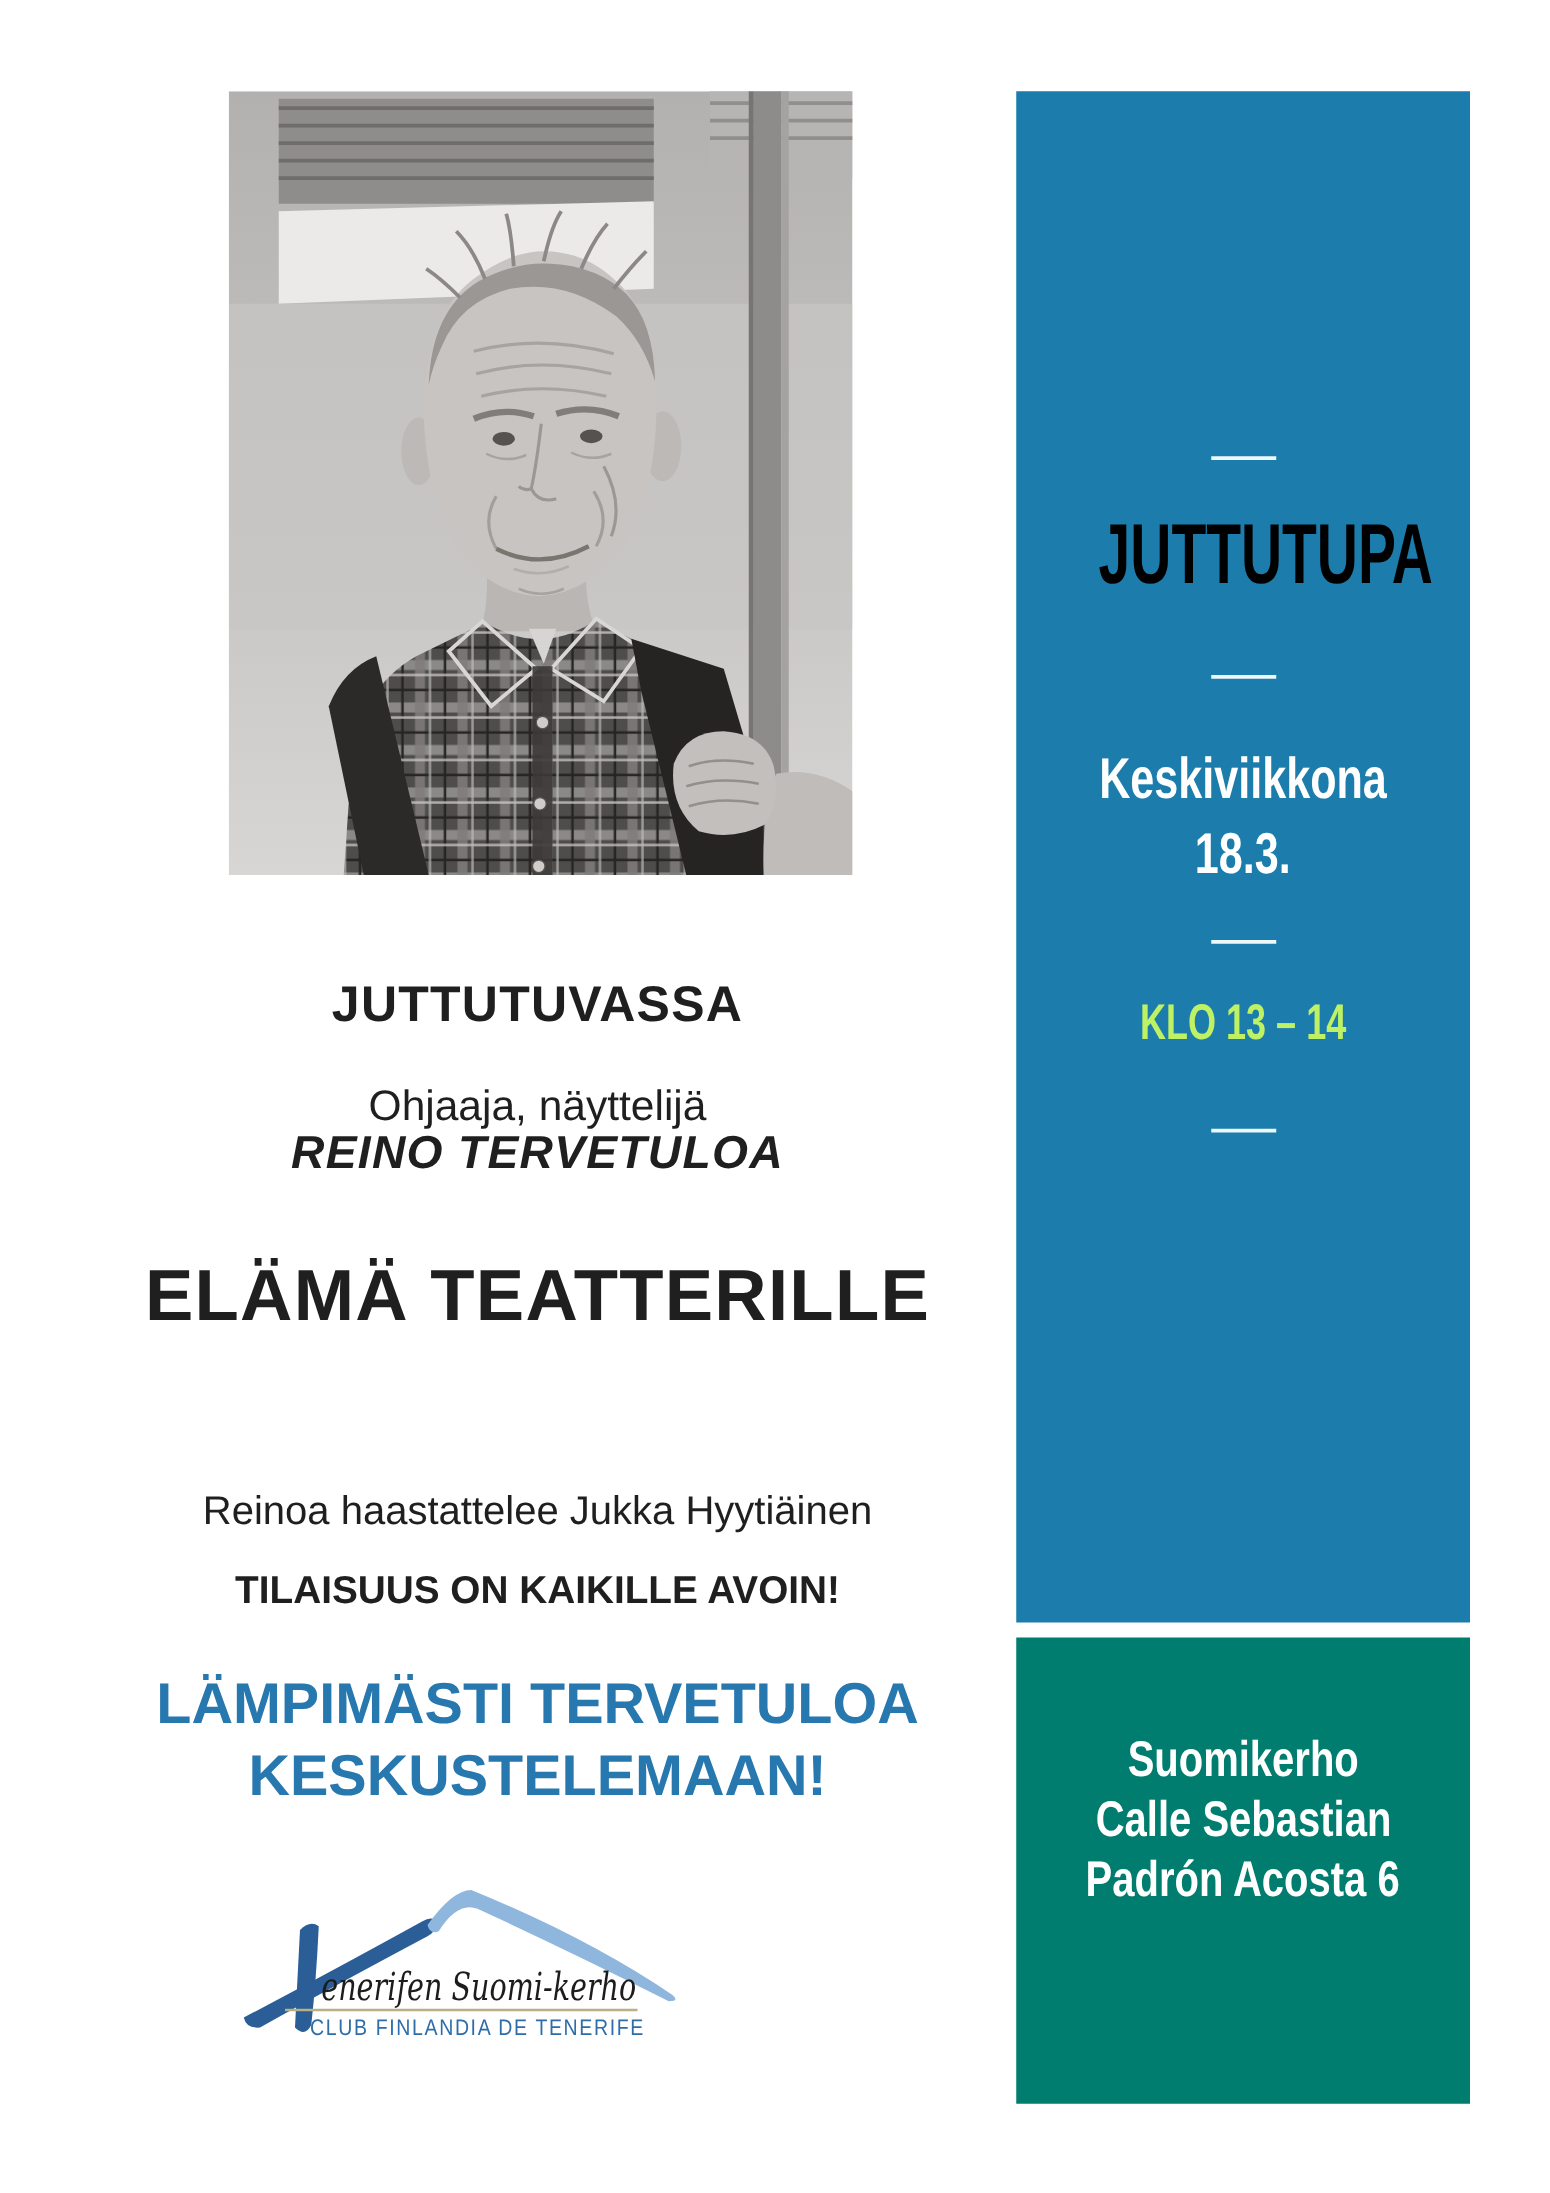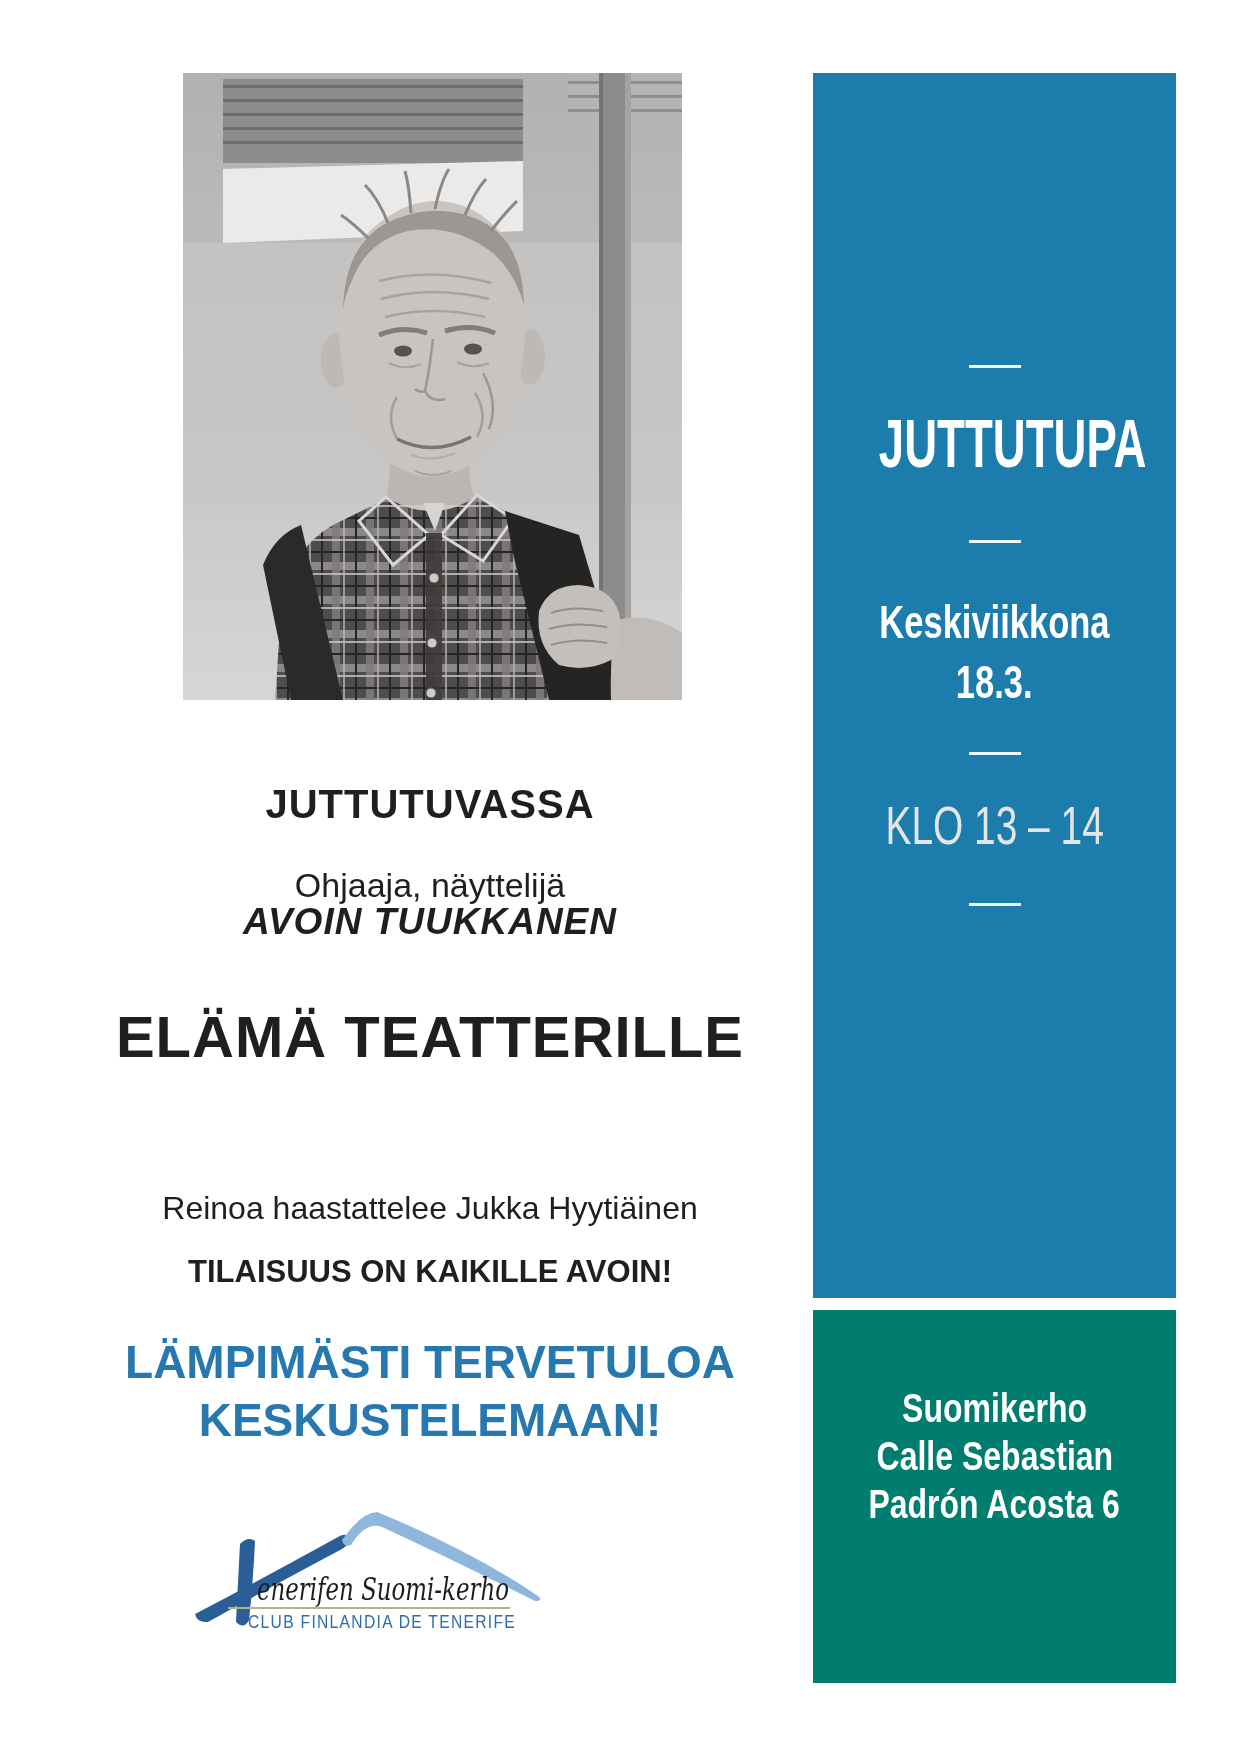--- a/index.html
+++ b/index.html
@@ -19,23 +19,23 @@
   .t-interview{top:1190px;font-size:32px;}
   .t-open{top:1254px;font-size:31px;font-weight:bold;}
   .t-welcome{top:1317px;font-size:46px;line-height:58px;font-weight:bold;color:#2878b0;letter-spacing:0px;margin-top:16px;}
 
   
   .sidebar{position:absolute;left:813px;top:73px;width:363px;height:1225px;background:#1c7dad;}
   .location-panel{position:absolute;left:813px;top:1310px;width:363px;height:373px;background:#007d6e;}
   .panel-item{position:absolute;left:0;width:100%;text-align:center;}
   .divider{position:absolute;left:50%;width:52px;height:3px;margin-left:-26px;background:#ecf8fa;}
   .d1{top:292px}.d2{top:467px}.d3{top:679px}.d4{top:830px}
-  .sb-title{top:336px;font-size:68px;font-weight:bold;color:#ffffff;line-height:1;}
+  .sb-title{top:336px;font-size:68px;font-weight:bold;color:#000000;line-height:1;}
   .sb-date{top:519px;font-size:46px;line-height:60px;font-weight:bold;color:#ffffff;}
-  .sb-time{top:725px;font-size:54px;font-weight:normal;color:#e5e5e5;line-height:1;}
+  .sb-time{top:725px;font-size:40px;font-weight:bold;color:#bef264;line-height:1;}
   .sb-info{top:880px;font-size:40px;line-height:46px;font-weight:bold;color:#ffffff;}
   .loc-lines{top:74px;font-size:40px;line-height:48px;font-weight:bold;color:#ffffff;}
 
   
   .cx67{display:inline-block;transform:scaleX(.67);transform-origin:50% 50%;white-space:nowrap;}
   .cx75{display:inline-block;transform:scaleX(.75);transform-origin:50% 50%;white-space:nowrap;}
   .cx72{display:inline-block;transform:scaleX(.72);transform-origin:50% 50%;white-space:nowrap;}
   .cx80{display:inline-block;transform:scaleX(.80);transform-origin:50% 50%;white-space:nowrap;}
 
   
@@ -144,21 +144,21 @@
       <g stroke="#938f8c" stroke-width="2" fill="none">
         <path d="M368,540 Q390,532 420,538"></path>
         <path d="M366,556 Q392,548 424,554"></path>
         <path d="M368,572 Q394,564 424,570"></path>
       </g>
     </g>
   </svg>
 
   <div class="col-block t-section">JUTTUTUVASSA</div>
   <div class="col-block t-role">Ohjaaja, näyttelijä</div>
-  <div class="col-block t-speaker">AVOIN TUUKKANEN</div>
+  <div class="col-block t-speaker">REINO TERVETULOA</div>
   <div class="col-block t-title">ELÄMÄ TEATTERILLE</div>
   <div class="col-block t-interview">Reinoa haastattelee Jukka Hyytiäinen</div>
   <div class="col-block t-open">TILAISUUS ON KAIKILLE AVOIN!</div>
   <div class="col-block t-welcome">
     <div>LÄMPIMÄSTI TERVETULOA</div>
     <div>KESKUSTELEMAAN!</div>
   </div>
 
   <svg class="logo" viewBox="0 0 390 150">
 

